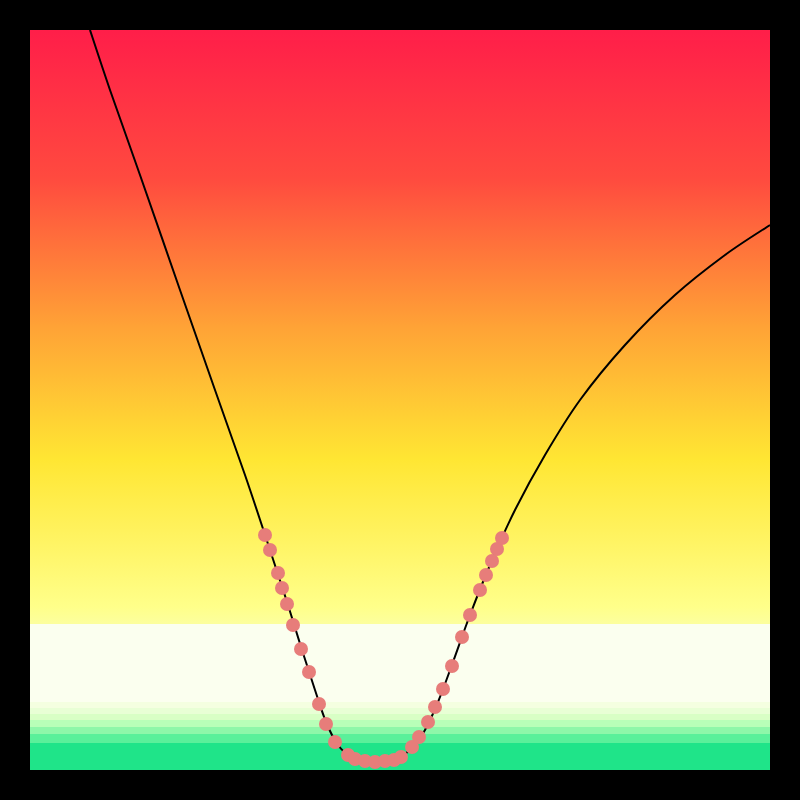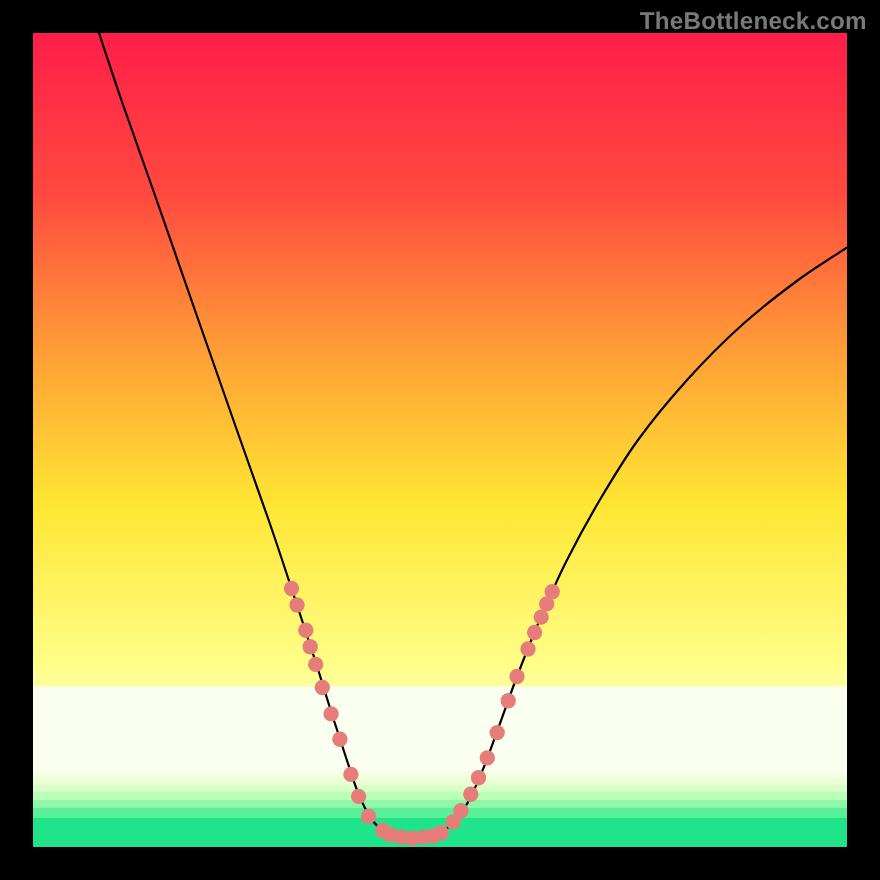--- a/index.html
+++ b/index.html
@@ -32,21 +32,20 @@
     width: 740px;
     height: 740px;
   }
   svg { display: block; }
 </style>
 </head>
 <body>
 
 <div class="frame">
 
-  <div class="watermark">TheBottleneck.com</div>
 
   <div class="plot">
     <svg id="chart-svg" width="740" height="740" viewBox="0 0 740 740">
       <defs>
         <linearGradient id="bg-grad" x1="0" y1="0" x2="0" y2="1">
             <stop offset="0%" stop-color="#ff1e49"></stop>
             <stop offset="20%" stop-color="#ff4a3f"></stop>
             <stop offset="40%" stop-color="#ffa236"></stop>
             <stop offset="57.99999999999999%" stop-color="#ffe633"></stop>
             <stop offset="78%" stop-color="#ffff8a"></stop>

